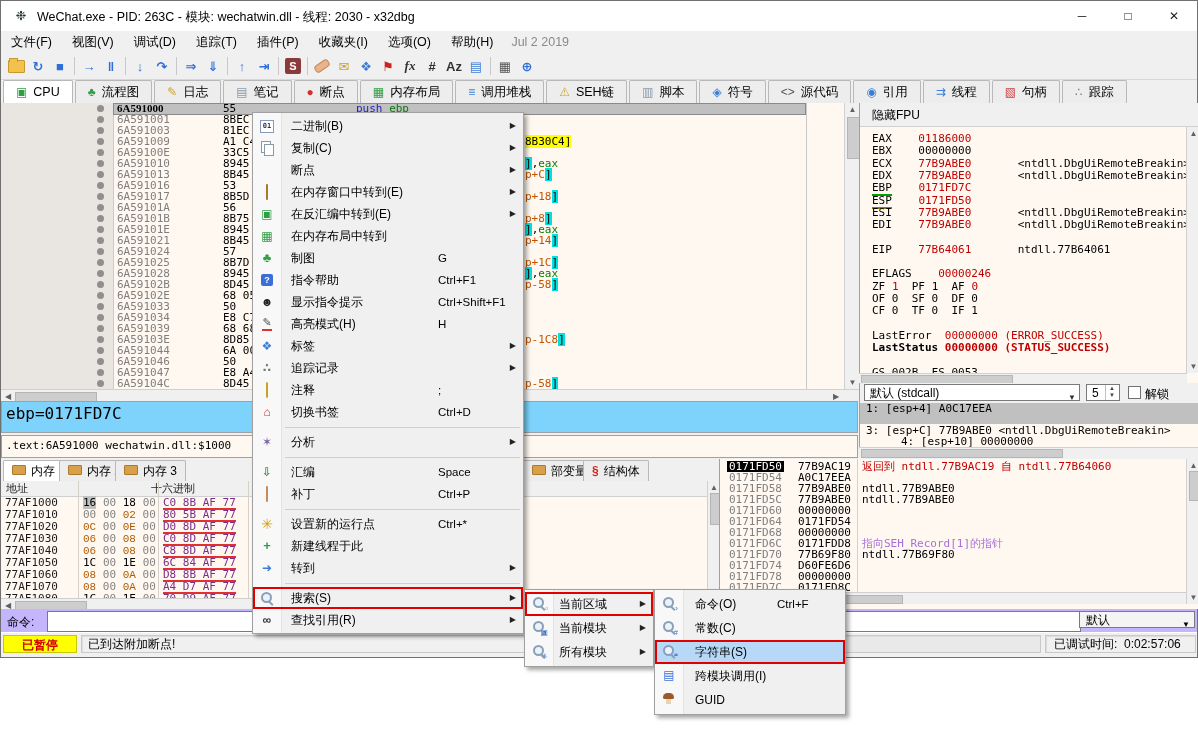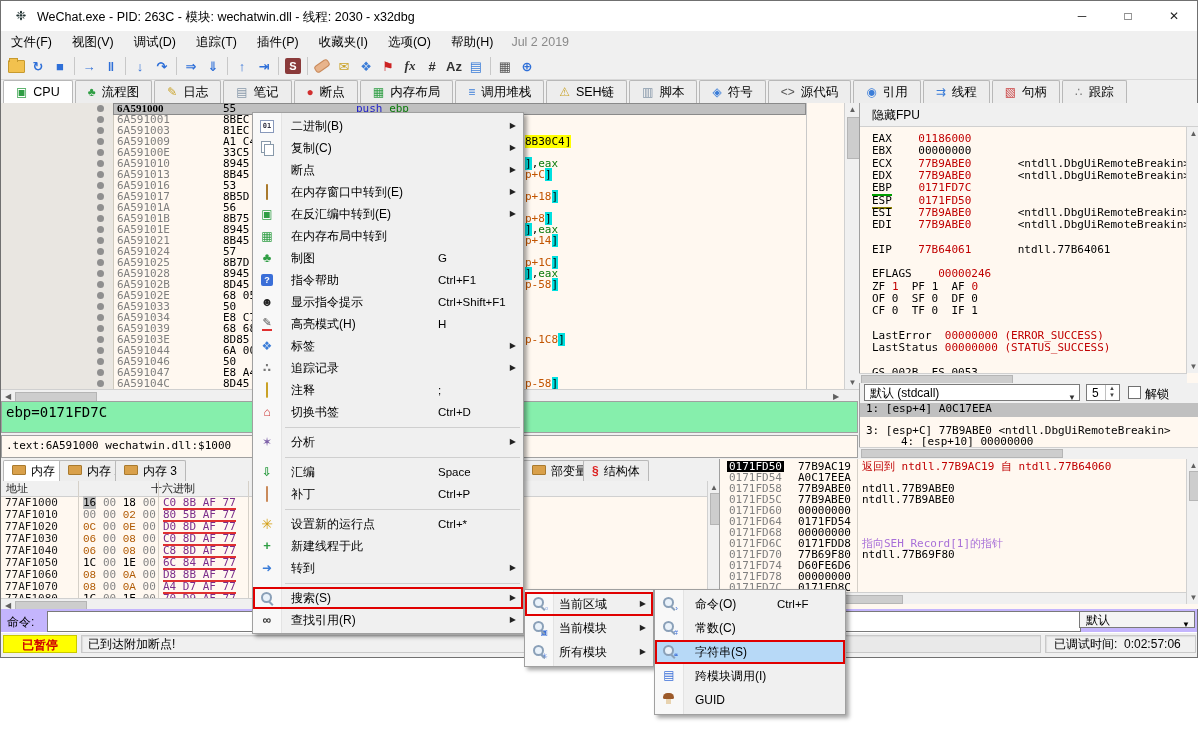--- a/index.html
+++ b/index.html
@@ -47,37 +47,37 @@
   .hl-y{background:#FFFF00;color:#000;} .hl-c{background:#00E0E0;color:#000;}
   .u-ebp{border-bottom:2px solid #00A000;} .u-esp{border-bottom:2px solid #8B8000;}
   .frag{position:absolute;left:524px;font-size:11px;line-height:11px;}
   #dis-comm-div{position:absolute;left:805px;top:0;width:1px;height:286px;background:#C9C9C9;}
   .vscroll{position:absolute;background:#F0F0F0;border-left:1px solid #D0D0D0;}
   .hscroll{position:absolute;background:#F0F0F0;border-top:1px solid #D0D0D0;}
   .sarrow{position:absolute;color:#606060;font-size:8px;text-align:center;}
   .sthumb{position:absolute;background:#CDCDCD;border:1px solid #B5B5B5;}
 
   
-  #infopane{position:absolute;left:0;top:400px;width:857px;height:32px;background:#86efac;border:1px solid #A0A0A0;box-sizing:border-box;font-size:14px;padding:2px 4px;}
+  #infopane{position:absolute;left:0;top:400px;width:857px;height:32px;background:#7dd3fc;border:1px solid #A0A0A0;box-sizing:border-box;font-size:16px;padding:2px 4px;}
   #modline{position:absolute;left:0;top:434px;width:857px;height:23px;background:#FFF8F0;border:1px solid #A0A0A0;box-sizing:border-box;font-size:11px;padding:3px 4px;}
 
   
   #regs{position:absolute;left:858px;top:102px;width:340px;height:356px;background:#FFF8F0;border-left:1px solid #A0A0A0;box-sizing:border-box;overflow:hidden;}
   #fpuhdr{position:absolute;left:0;top:0;width:100%;height:24px;background:#F0F0F0;border-bottom:1px solid #D0D0D0;font-size:12px;line-height:24px;padding-left:12px;box-sizing:border-box;}
   .rline{position:absolute;left:12px;font-size:11px;line-height:12.3px;white-space:pre;}
   #reg-hscroll{left:858px;top:372px;width:328px;height:10px;}
   #convrow{position:absolute;left:858px;top:382px;width:340px;height:20px;background:#F0F0F0;border-left:1px solid #A0A0A0;box-sizing:border-box;}
   #convbox{position:absolute;left:4px;top:1px;width:216px;height:17px;background:#FFFFFF;border:1px solid #7A7A7A;font-size:12px;line-height:16px;padding-left:5px;box-sizing:border-box;}
   #convbox .dd{position:absolute;right:3px;top:5px;font-size:8px;color:#333;}
   #spinbox{position:absolute;left:226px;top:1px;width:34px;height:17px;background:#FFFFFF;border:1px solid #7A7A7A;font-size:12px;line-height:16px;padding-left:5px;box-sizing:border-box;}
   #spinud{position:absolute;right:1px;top:0px;width:12px;height:15px;font-size:6px;color:#444;text-align:center;line-height:7px;border-left:1px solid #C0C0C0;}
   #unlock{position:absolute;left:268px;top:3px;font-size:12px;}
   #unlock .cb{display:inline-block;width:11px;height:11px;background:#FFF;border:1px solid #707070;vertical-align:-1px;margin-right:4px;}
   #args{position:absolute;left:858px;top:402px;width:340px;height:44px;background:#FFF8F0;border-left:1px solid #A0A0A0;box-sizing:border-box;overflow:hidden;}
-  .argrow{position:absolute;left:0;width:100%;height:14px;font-size:11px;line-height:11px;padding-left:6px;box-sizing:border-box;white-space:pre;}
+  .argrow{position:absolute;left:0;width:100%;height:21px;font-size:11px;line-height:11px;padding-left:6px;box-sizing:border-box;white-space:pre;}
   .argrow.sel{background:#C0C0C0;}
   #args-hscroll{left:858px;top:446px;width:340px;height:11px;}
 
   
   #dump{position:absolute;left:0;top:458px;width:718px;height:150px;background:#FFF8F0;overflow:hidden;}
   #dumptabs{position:absolute;left:0;top:0;width:100%;height:22px;background:#F0F0F0;border-bottom:1px solid #B8B8B8;}
   .dtab{position:absolute;top:1px;height:21px;border:1px solid #B8B8B8;border-bottom:none;background:#EDEDED;font-size:12px;display:flex;align-items:center;padding:0 8px;box-sizing:border-box;border-radius:2px 2px 0 0;white-space:nowrap;}
   .dtab.active{background:#FFFFFF;}
   .dtab .tic{margin-right:5px;}
   .mini-truck{display:inline-block;width:12px;height:8px;background:#D9A04A;border:1px solid #A97A2E;border-radius:1px;}
@@ -453,21 +453,21 @@
         <div class="rline" style="top: 116.1px;"><span class="seg k">EDI    </span><span class="seg r">77B9ABE0</span><span class="seg k">       </span><span class="seg k">&lt;ntdll.DbgUiRemoteBreakin&gt;</span></div>
         <div class="rline" style="top: 128.4px;"></div>
         <div class="rline" style="top: 140.7px;"><span class="seg k">EIP    </span><span class="seg r">77B64061</span><span class="seg k">       </span><span class="seg k">ntdll.77B64061</span></div>
         <div class="rline" style="top: 153px;"></div>
         <div class="rline" style="top: 165.3px;"><span class="seg k">EFLAGS    </span><span class="seg r">00000246</span></div>
         <div class="rline" style="top: 177.6px;"><span class="seg k">ZF </span><span class="seg r">1</span><span class="seg k">  PF </span><span class="seg k">1</span><span class="seg k">  AF </span><span class="seg r">0</span></div>
         <div class="rline" style="top: 189.9px;"><span class="seg k">OF 0  SF 0  DF 0</span></div>
         <div class="rline" style="top: 202.2px;"><span class="seg k">CF 0  TF 0  IF 1</span></div>
         <div class="rline" style="top: 214.5px;"></div>
         <div class="rline" style="top: 226.8px;"><span class="seg k">LastError  </span><span class="seg r">00000000 (ERROR_SUCCESS)</span></div>
-        <div class="rline" style="top: 239.1px;"><span class="seg k">LastStatus </span><span class="seg r">00000000 (STATUS_SUCCESS)</span></div>
+        <div class="rline" style="top: 239.1px; font-weight: bold;"><span class="seg k">LastStatus </span><span class="seg r">00000000 (STATUS_SUCCESS)</span></div>
         <div class="rline" style="top: 251.4px;"></div>
         <div class="rline" style="top: 263.7px;"><span class="seg k">GS 002B  FS 0053</span></div>
       </div>
   </div>
   <div class="vscroll" style="left:1185px;top:126px;width:13px;height:246px;">
     <div class="sarrow" style="left:0;top:2px;width:13px;">▲</div>
     <div class="sarrow" style="left:0;bottom:2px;width:13px;">▼</div>
   </div>
   <div class="hscroll abs" id="reg-hscroll">
     <div class="sthumb" style="left:2px;top:1px;width:150px;height:7px;"></div>

